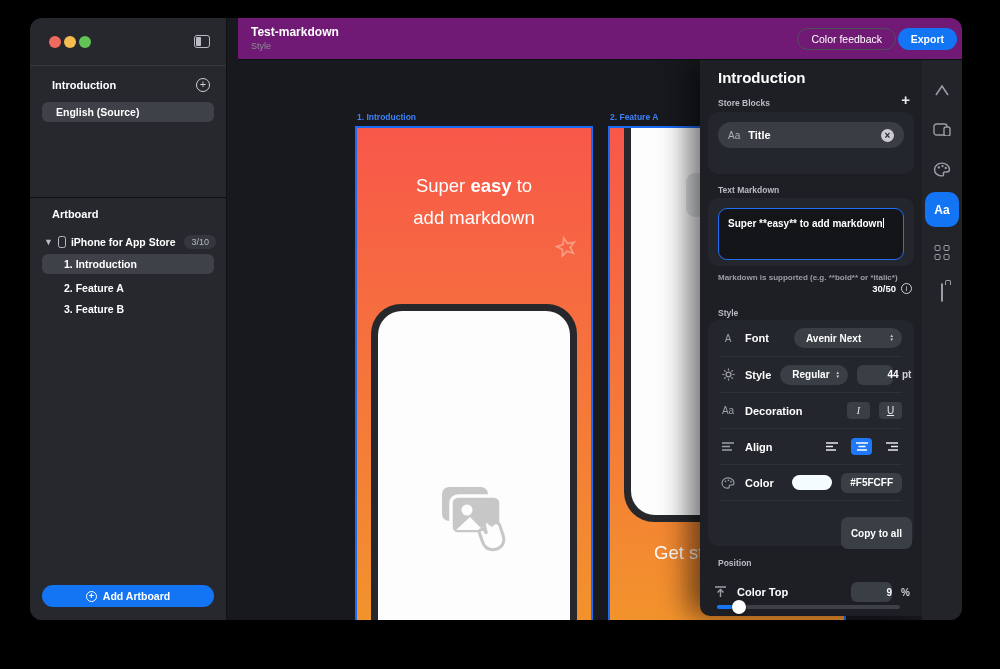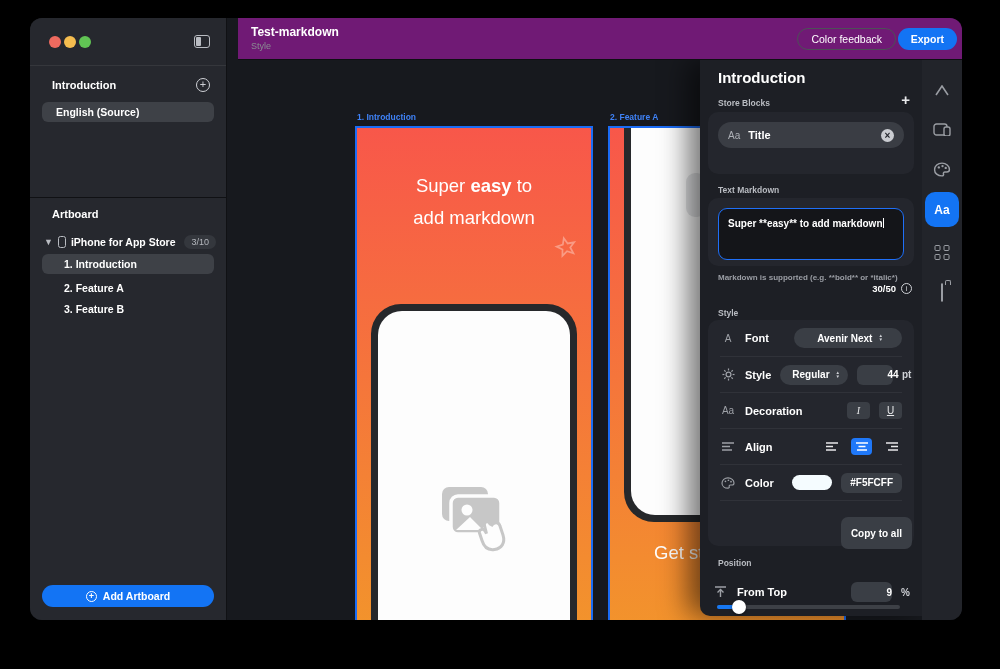--- a/index.html
+++ b/index.html
@@ -66,21 +66,21 @@
   .x-circle { width:13px; height:13px; background:#caccd1; border-radius:50%; color:#24262d; font-size:10px; line-height:13px; text-align:center; font-weight:bold; cursor:pointer; }
   .textarea { position:absolute; left:10px; right:10px; top:10px; height:52px; background:#141519; border:1.5px solid #1f6ff7; border-radius:9px; color:#fff; font-size:10px; font-weight:bold; padding:8px 9px; line-height:1.35; }
   .caret { display:inline-block; width:1.5px; height:10px; background:#fff; vertical-align:-1px; }
   .counter-row { position:absolute; right:10px; top:66px; display:flex; align-items:center; gap:5px; color:#fff; font-size:9.5px; font-weight:bold;margin-top:31px; }
   .info-i { width:11px; height:11px; border:1.2px solid #cfd1d6; border-radius:50%; color:#cfd1d6; font-size:8px; line-height:10px; text-align:center; font-weight:normal; font-style:normal; }
   .hint { position:absolute; left:18px; top:213px; color:#9b9ea5; font-size:8px; font-weight:bold; }
   .insp-row { position:absolute; left:12px; right:12px; height:36px; display:flex; align-items:center; gap:9px; }
   .insp-row + .insp-row { border-top:1px solid rgba(255,255,255,.06); }
   .row-icon { width:16px; display:flex; justify-content:center; color:#9ea1a7; font-size:10px; flex:none; }
   .row-label { color:#fff; font-size:11px; font-weight:bold; flex:1; }
-  .select { background:#3a3e45; border-radius:10px; height:20px; display:flex; align-items:center; justify-content:center; color:#fff; font-size:10px; font-weight:bold; padding:0 8px 0 12px; cursor:pointer; }
+  .select { background:#3a3e45; border-radius:10px; height:20px; display:flex; align-items:center; justify-content:space-between; color:#fff; font-size:10px; font-weight:bold; padding:0 8px 0 12px; cursor:pointer; }
   .updown { display:flex; flex-direction:column; line-height:4px; font-size:4.5px; color:#cfd1d6; margin-left:6px; }
   .num-input { background:#3a3e45; border-radius:6px; height:20px; min-width:36px; color:#fff; font-size:10px; font-weight:bold; display:flex; align-items:center; justify-content:center;padding-left:36px; }
   .unit { color:#cfd1d6; font-size:10px; font-weight:bold; }
   .tog-btn { width:23px; height:17px; background:#3a3e45; border-radius:4px; color:#e8e9eb; font-size:10px; display:flex; align-items:center; justify-content:center; cursor:pointer; }
   .align-btn { width:21px; height:17px; border-radius:4px; display:flex; align-items:center; justify-content:center; cursor:pointer; }
   .align-btn.active { background:#1f78f9; }
   .swatch { width:40px; height:15px; border-radius:8px; cursor:pointer; }
   .hex-field { background:#3a3e45; border-radius:6px; height:20px; padding:0 9px; color:#fff; font-size:10px; font-weight:bold; display:flex; align-items:center; }
   .copy-btn { position:absolute; right:10px; top:457px; background:#3a3e45; border-radius:7px; height:19px; padding:16px 10px; color:#fff; font-size:10px; font-weight:bold; display:flex; align-items:center; cursor:pointer; }
   .slider { position:absolute; left:17px; right:22px; top:545px; height:4px; background:#3d4046; border-radius:2px; cursor:pointer; }
@@ -321,21 +321,21 @@
     <div class="insp-row" style="top:514px">
       <span class="row-icon">
         <svg width="11" height="12" viewBox="0 0 11 12">
             <g stroke="#9ea1a7" stroke-width="1.4">
               <line x1="0" y1="1" x2="11" y2="1"></line>
               <line x1="5.5" y1="3.5" x2="5.5" y2="11"></line>
               <polyline points="2.5,6.5 5.5,3.5 8.5,6.5" fill="none"></polyline>
             </g>
           </svg>
       </span>
-      <span class="row-label">From Top</span>
+      <span class="row-label">Color Top</span>
       <div class="num-input">9</div>
       <span class="unit">%</span>
     </div>
     <div class="slider">
       <div class="slider-fill"></div>
       <div class="slider-thumb"></div>
     </div>
   </div>
 
   <div class="strip">

